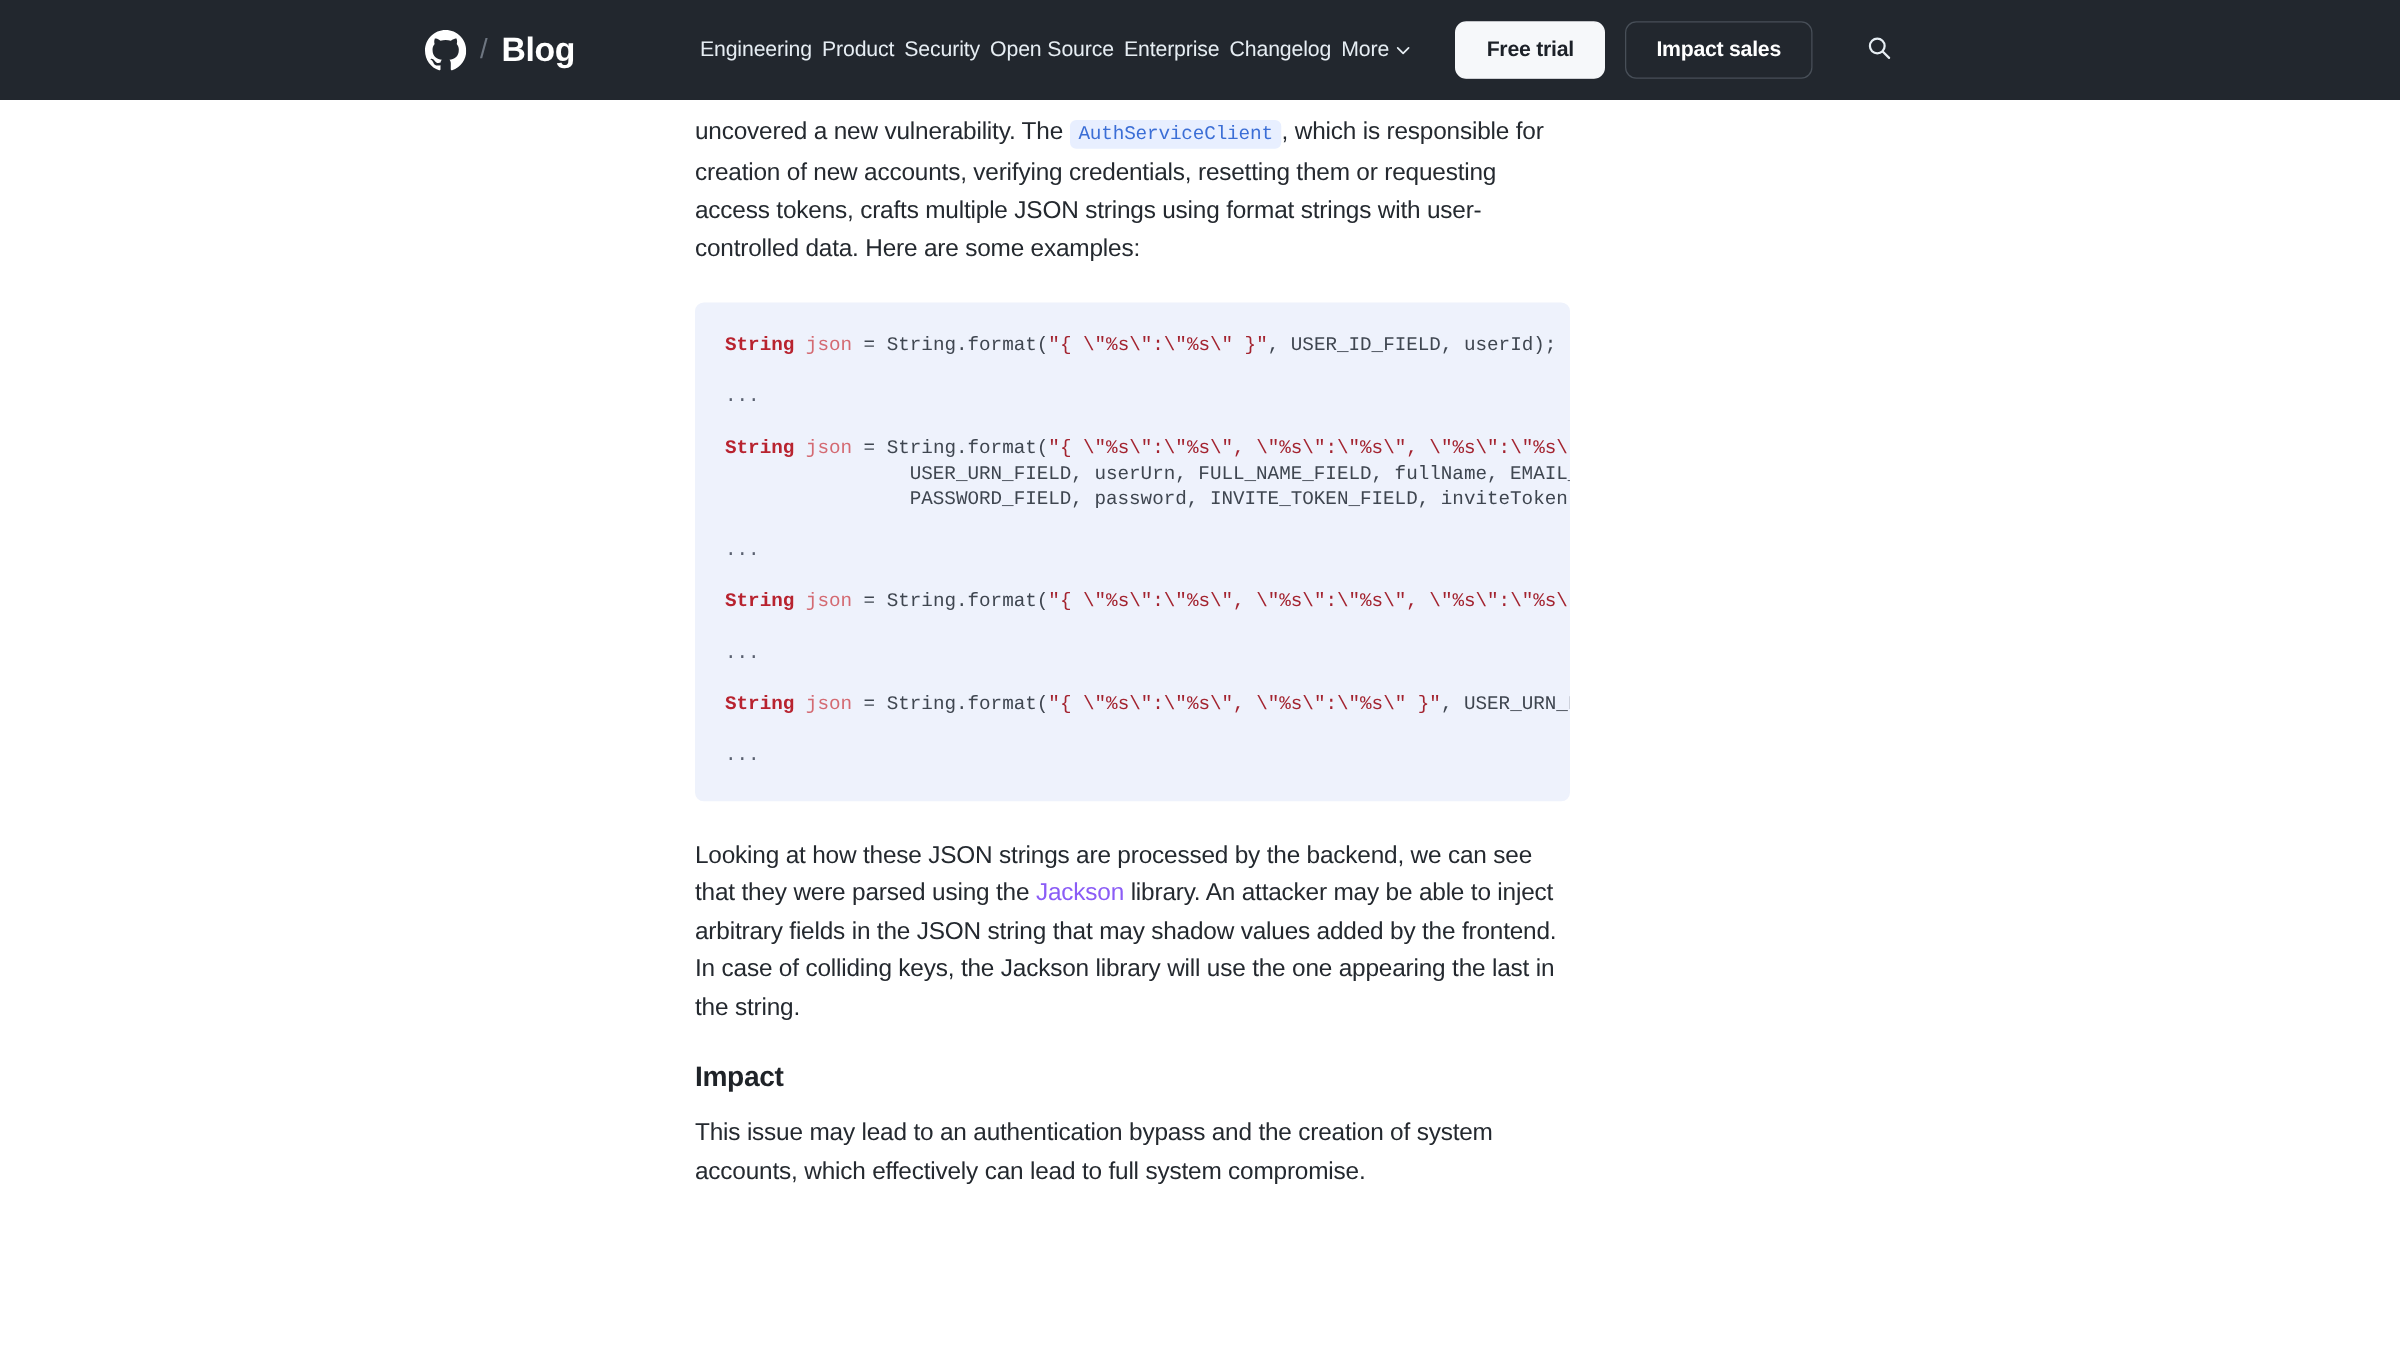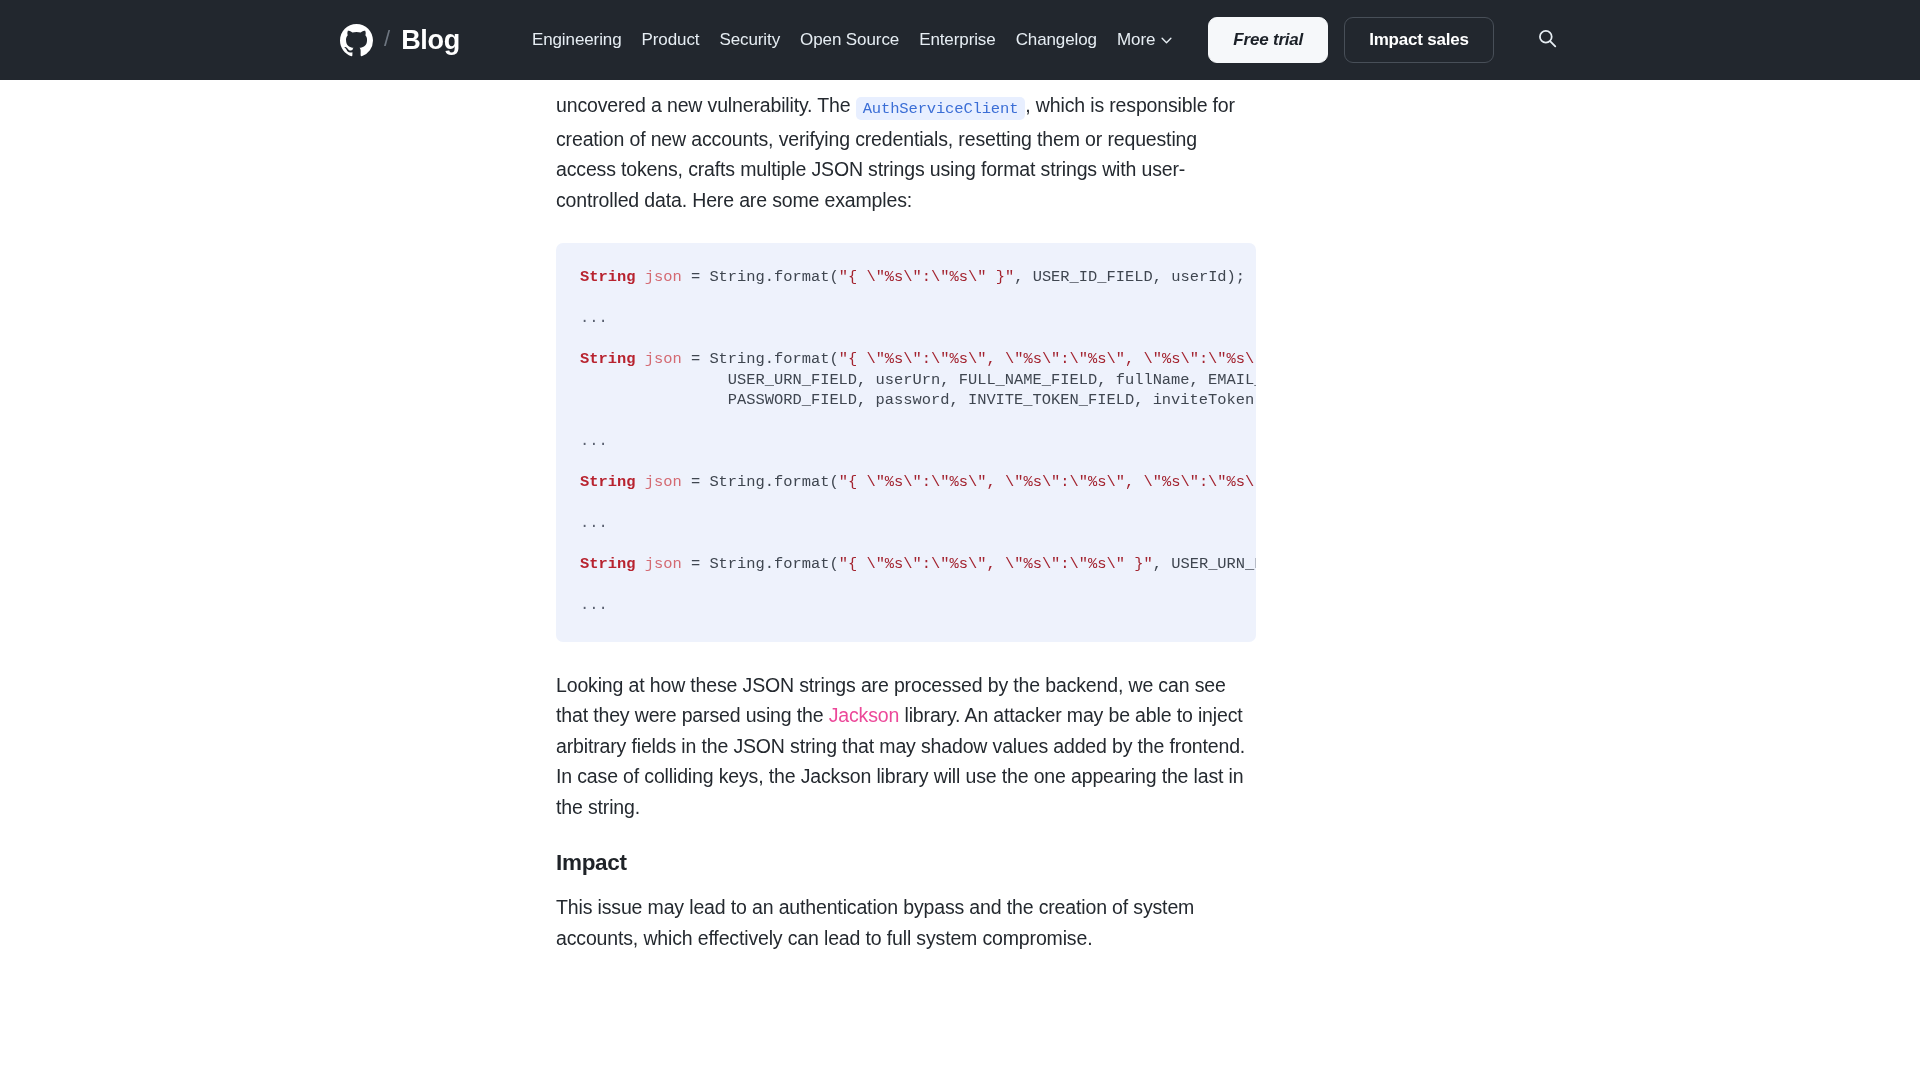--- a/index.html
+++ b/index.html
@@ -45,22 +45,22 @@
     color: #ffffff;
     font-size: 27px;
     font-weight: 700;
     letter-spacing: -0.3px;
     line-height: 1;
   }
 
   .main-nav {
     display: flex;
     align-items: center;
-    gap: 20px;
-    margin-left: 72px;
+    gap: 8px;
+    margin-left: 100px;
   }
   .nav-link {
     color: #e6edf3;
     font-size: 17px;
     font-weight: 400;
     letter-spacing: -0.1px;
     text-decoration: none;
     white-space: nowrap;
     cursor: pointer;
   }
@@ -91,21 +91,20 @@
     display: inline-flex;
     align-items: center;
     justify-content: center;
   }
   .btn-free {
     background: #f6f8fa;
     color: #1c2128;
     border: 1px solid #f6f8fa;
     height: 46px;
     padding: 0 24px;
-    font-style: italic;
   }
   .btn-contact {
     background: transparent;
     color: #ffffff;
     border: 1px solid #484f58;
     height: 46px;
     padding: 0 24px;
   }
   .search-btn {
     margin-left: 21px;
@@ -133,21 +132,21 @@
   }
   code.inline {
     font-family: "Liberation Mono", monospace;
     background: #e8efff;
     color: #3b6ed6;
     font-size: 15.5px;
     padding: 2.5px 7px;
     border-radius: 5px;
     white-space: nowrap;
   }
-  a.link { color: #ec4899; text-decoration: none; }
+  a.link { color: #8b5cf6; text-decoration: none; }
 
   .codeblock {
     background: #eef2fc;
     border-radius: 7px;
     margin: 20px 0 28px 0;
     padding: 24px 0 26px 24px;
     overflow: hidden;
     width: 700px;
   }
   pre.code {

